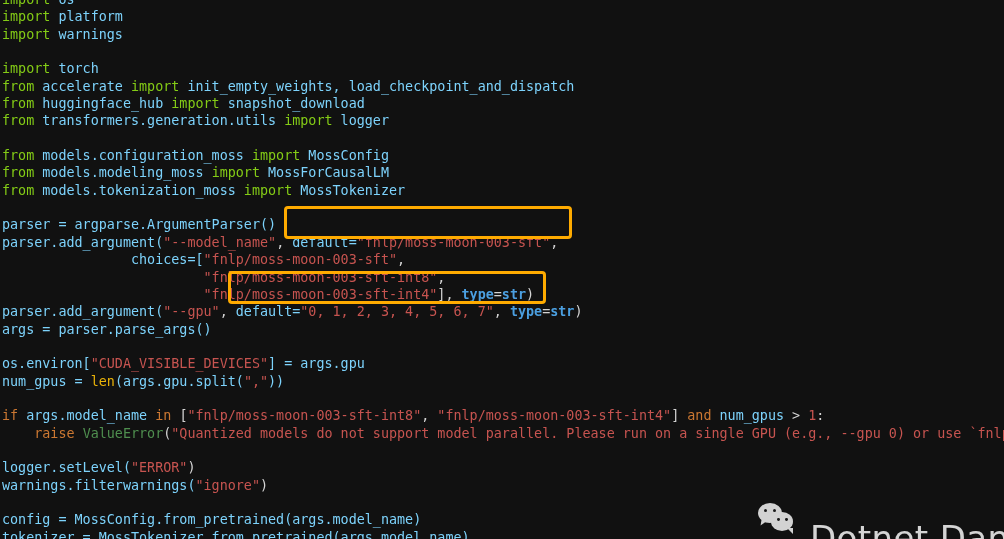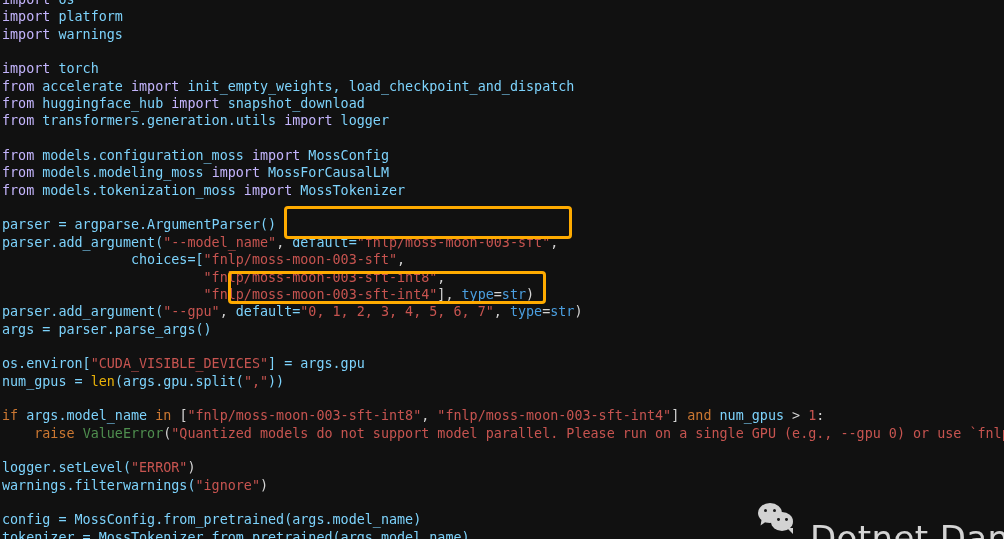--- a/index.html
+++ b/index.html
@@ -26,26 +26,26 @@
     white-space: pre;
     letter-spacing: 0px;
   }
   .ln {
     height: 17.35px;
     white-space: pre;
     padding-left: 2px;
   }
   
   .kw       { color: #cc7832; text-align: right; }         
-  .imp      { color: #c4b5fd; }         
+  .imp      { color: #84cc16; }         
   .ident    { color: #7dd3fc; }         
   .str      { color: #c75450; }         
   .num      { color: #c75450; }
   .builtin  { color: #eab308; }         
-  .type     { color: #4b9fe0; }         
+  .type     { color: #4b9fe0; font-weight: bold; }         
   .exc      { color: #4f8f4f; margin-top: 35px; }         
   .punc     { color: #d4d4d4; }
 
   
   .hl {
     position: absolute;
     border: 3px solid #ffab00;
     border-radius: 4px;
     box-sizing: border-box;
     pointer-events: none;

